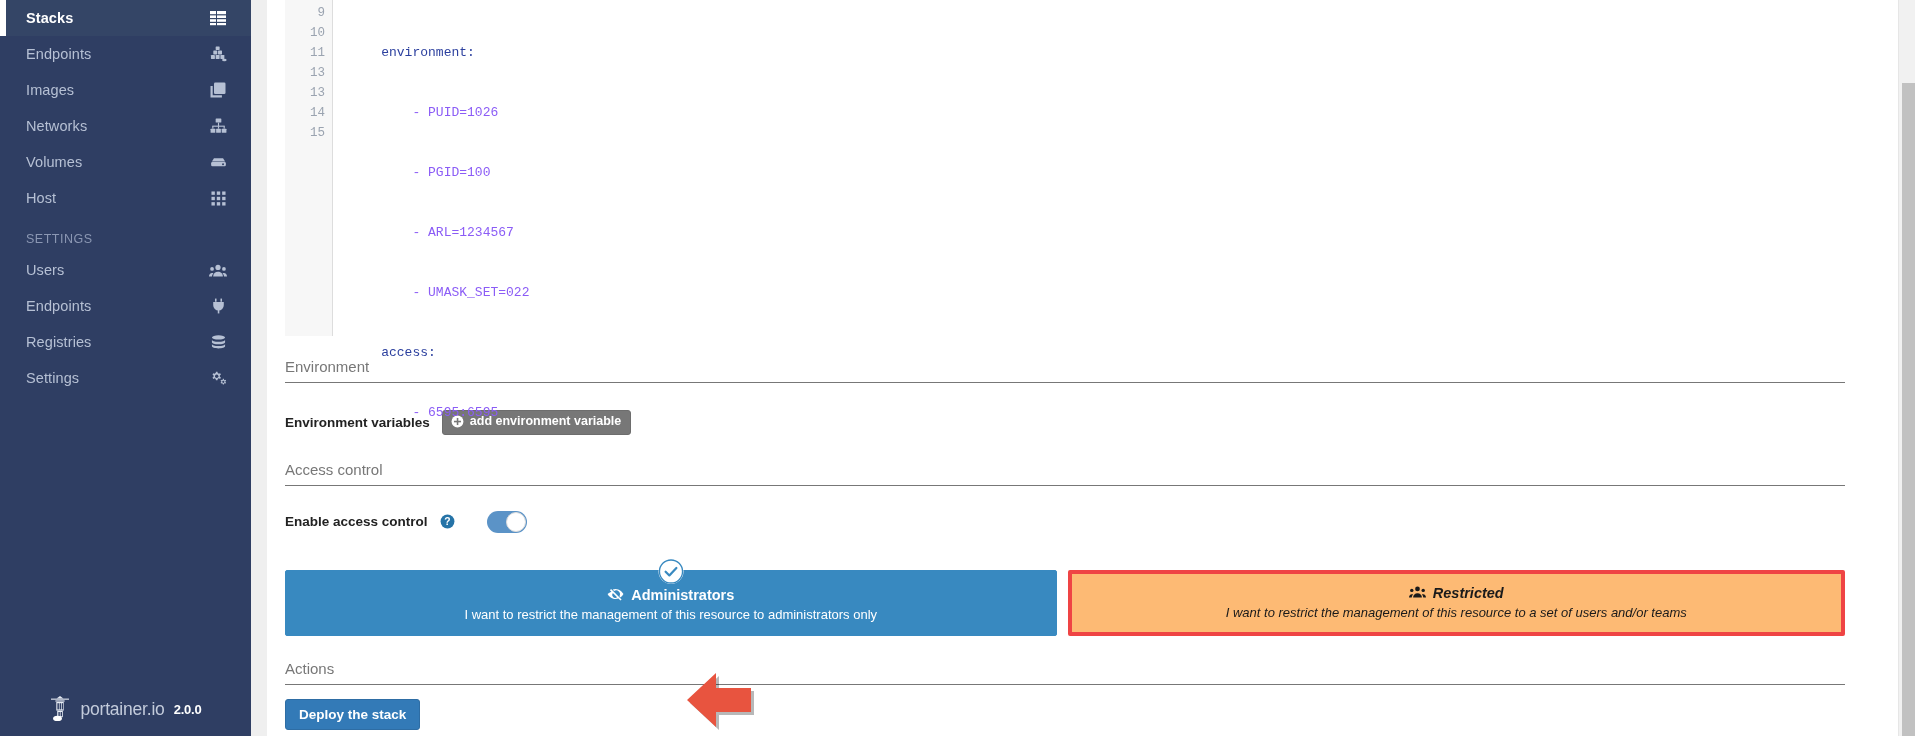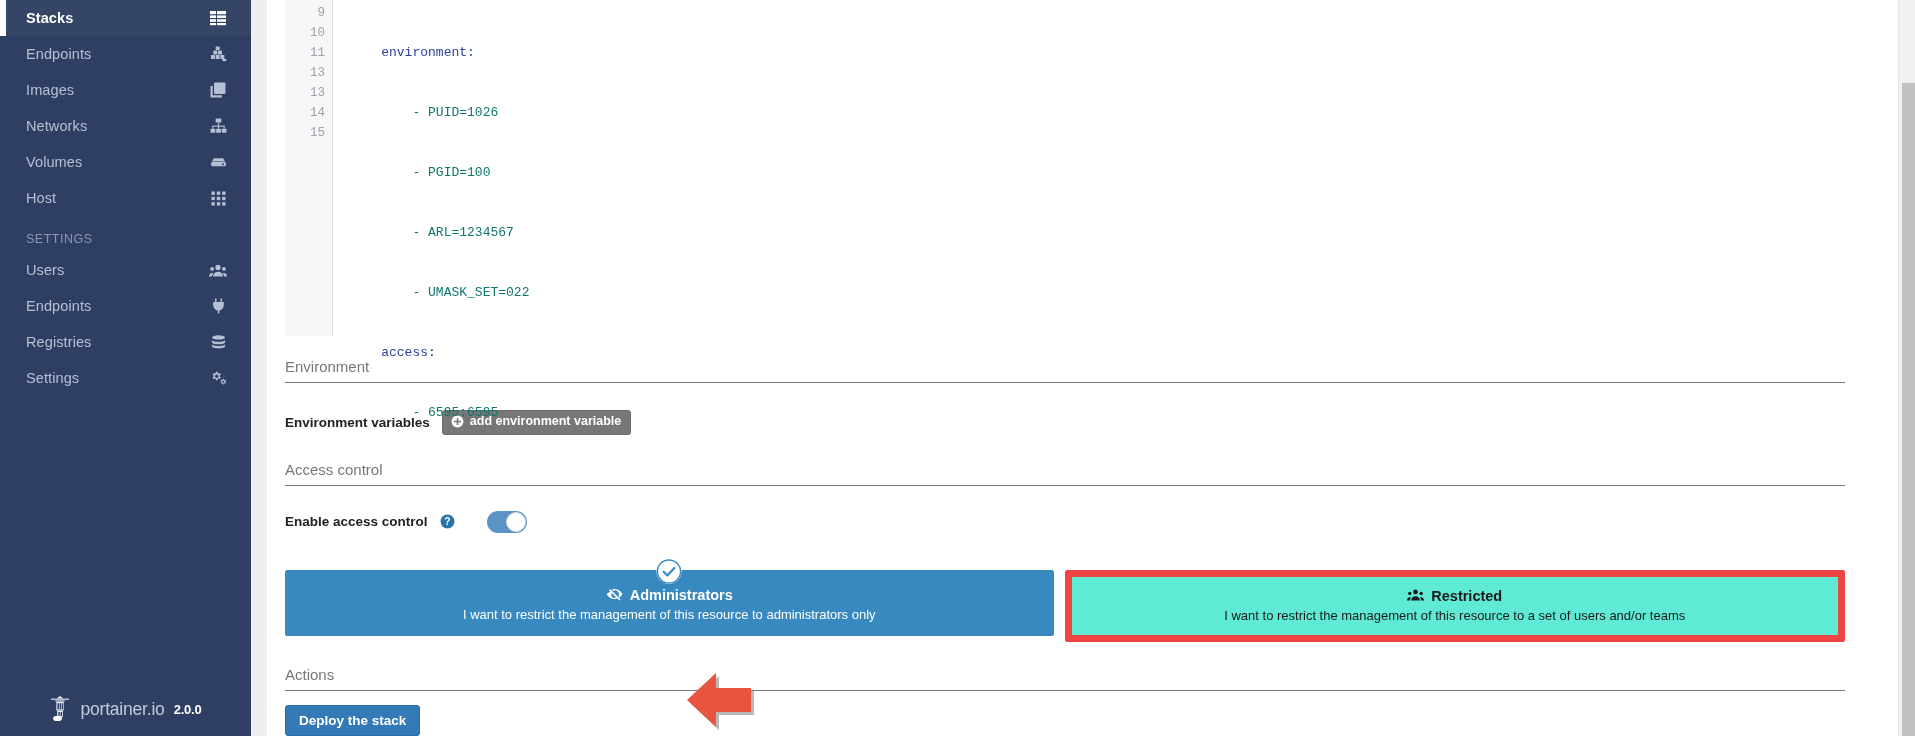--- a/index.html
+++ b/index.html
@@ -133,21 +133,21 @@
   }
   .editor-body {
     flex: 1;
     padding-top: 3px;
     padding-left: 17px;
     white-space: pre;
     color: #24292e;
   }
   .editor-body .cl { height: 20px; line-height: 20px; }
   .tok-key { color: #2b3f9e; }
-  .tok-plain { color: #0f766e; text-align: right; }
+  .tok-plain { color: #8b5cf6; text-align: right; }
 
   
   .section {
     margin-top: 0;
     padding: 0 38px 0 0;
   }
   .sec-head {
     font-size: 15px;
     color: #777777;
     padding-bottom: 7px;
@@ -226,25 +226,26 @@
     margin-top: 12px;
   }
   .acard.selected {
     background: #3889c0;
     border: 1px solid #3889c0;
     color: #ffffff;
     min-height: 66px;
     padding-top: 16px;
   }
   .acard.plain {
-    background: #5eead4;
-    border: 7px solid #ef4444;
+    background: #fdba74;
+    border: 4px solid #ef4444;
     color: #1a1a1a;
     align-self: flex-start;
     min-height: 56px;
+    font-style: italic;
   }
   .acard-title {
     font-size: 14.5px;
     font-weight: bold;
     display: flex;
     align-items: center;
     justify-content: center;
     gap: 7px;
     margin-bottom: 3px;
   }

